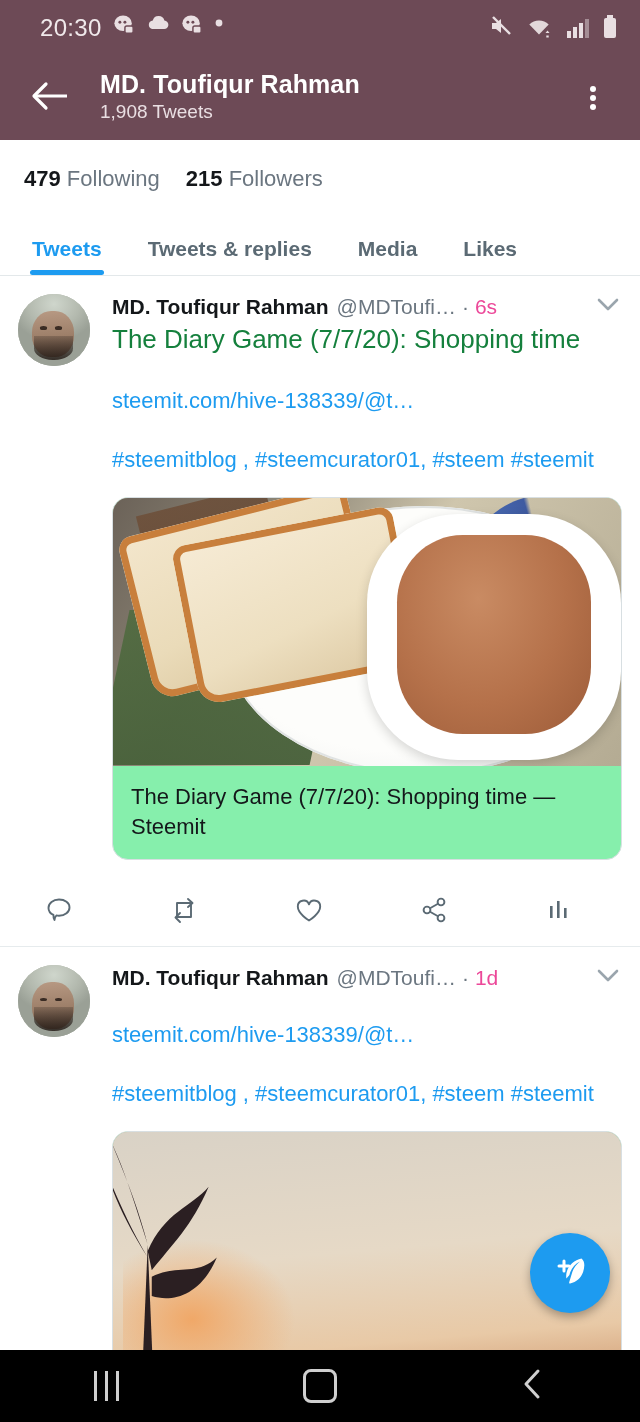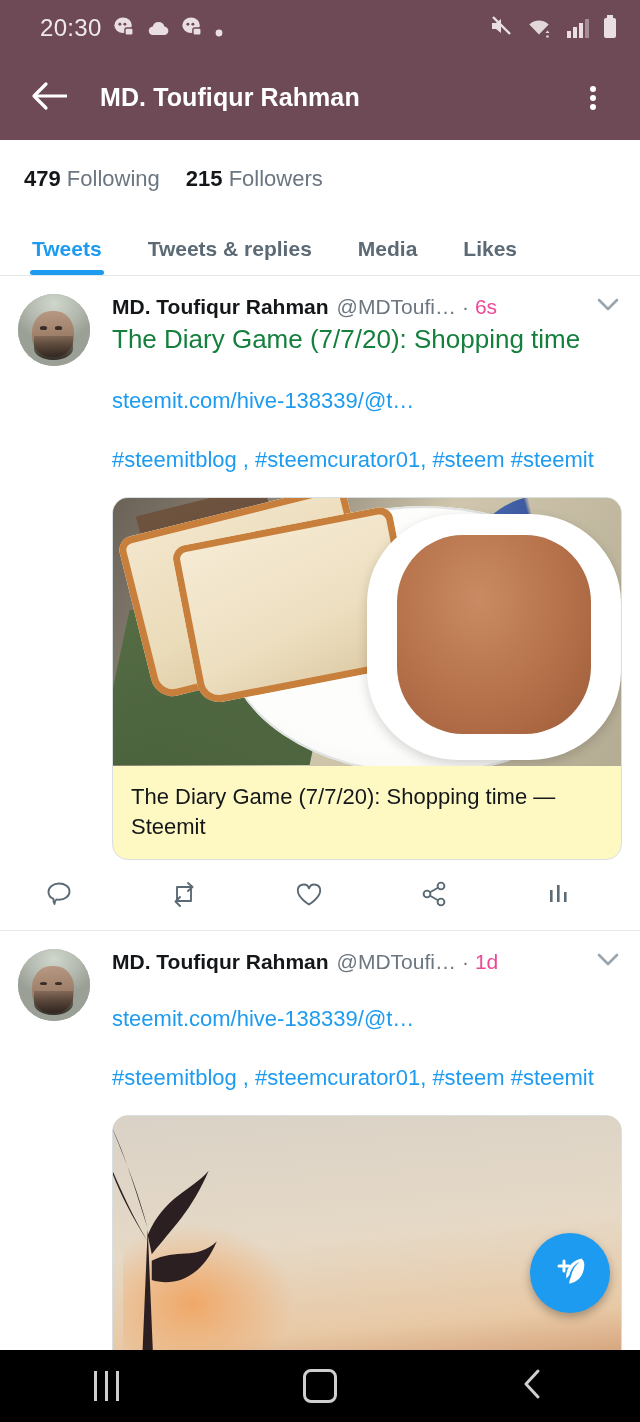--- a/index.html
+++ b/index.html
@@ -10,21 +10,21 @@
     overflow:hidden;
     position:relative;
   }
 
   
   .statusbar{
     height:55px; background:#6d4a56; color:#e9dfe2;
     display:flex; align-items:center; justify-content:space-between;
     padding:0 22px 0 40px;
   }
-  .sb-left{ display:flex; align-items:flex-end; gap:11px; }
+  .sb-left{ display:flex; align-items:flex-start; gap:11px; }
   .sb-clock{ font-size:24px; letter-spacing:.3px; color:#f0e9eb; }
   .sb-right{ display:flex; align-items:flex-end; gap:12px; }
   .ico{ display:inline-block; }
 
   
   .appbar{
     background:#6d4a56; height:85px; display:flex; align-items:center;
     padding:0 24px 0 22px; position:relative;
   }
   .back-btn{ width:56px; height:56px; display:flex; align-items:center; justify-content:center; flex:0 0 auto;}
@@ -91,23 +91,23 @@
   .meta .handle{ color:#6b7680; margin-left:8px; overflow:hidden; }
   .meta .sep{ color:#6b7680; margin:0 6px; }
   .meta .time{ color:#ec4899; }
   .meta .caret{ margin-left:auto; padding-left:10px; }
   .tweet-text{ font-size:26px; color:#15803d; line-height:1.3; margin-top:3px; }
   .tweet-link{ font-size:22px; color:#1d9bf0; line-height:1.3; margin-top:30px; }
   .tweet-tags{ font-size:22px; color:#1d9bf0; line-height:1.6; margin-top:26px; }
 
   
   .card{
-    margin:18px 0 0 -22px; margin-left:0; margin-top:20px;
+    margin:18px 0 16px -22px; margin-left:0; margin-top:20px;
     border:1px solid #d8dfe2; border-radius:16px; overflow:hidden;
-    background:#fef9c3;
+    background:#86efac;
   }
   .card-img{ height:268px; position:relative; overflow:hidden; background:#c8b9a4; }
   .card-body{ padding:16px 18px 18px 18px; }
   .card-title{ font-size:22px; color:#14171a; line-height:1.35; }
   .card-domain{ font-size:21px; color:#6b7680; margin-top:8px; }
 
   
   .ph-bg{ position:absolute; inset:0;
     background:linear-gradient(120deg,#6b6258 0%, #8f8878 28%, #cfc6ad 52%, #b4ab93 100%); }
   .ph-green{ position:absolute; left:0; bottom:0; width:42%; height:58%;
@@ -236,20 +236,21 @@
   <div class="back-btn">
     <span>
       <svg width="42" height="34" viewBox="0 0 42 34">
         <line x1="5" y1="17" x2="38" y2="17" stroke="#fff" stroke-width="3.2"></line>
         <polyline points="17,5 5,17 17,29" fill="none" stroke="#fff" stroke-width="3.2" stroke-linecap="round" stroke-linejoin="round"></polyline>
       </svg>
     </span>
   </div>
   <div class="appbar-titles">
     <div class="appbar-title">MD. Toufiqur Rahman</div>
+    <div class="appbar-sub">1,908 Tweets</div>
   </div>
   <div class="more-btn">
     <span>
       <span class="dot3"></span>
         <span class="dot3"></span>
         <span class="dot3"></span>
     </span>
   </div>
 </div>
 

